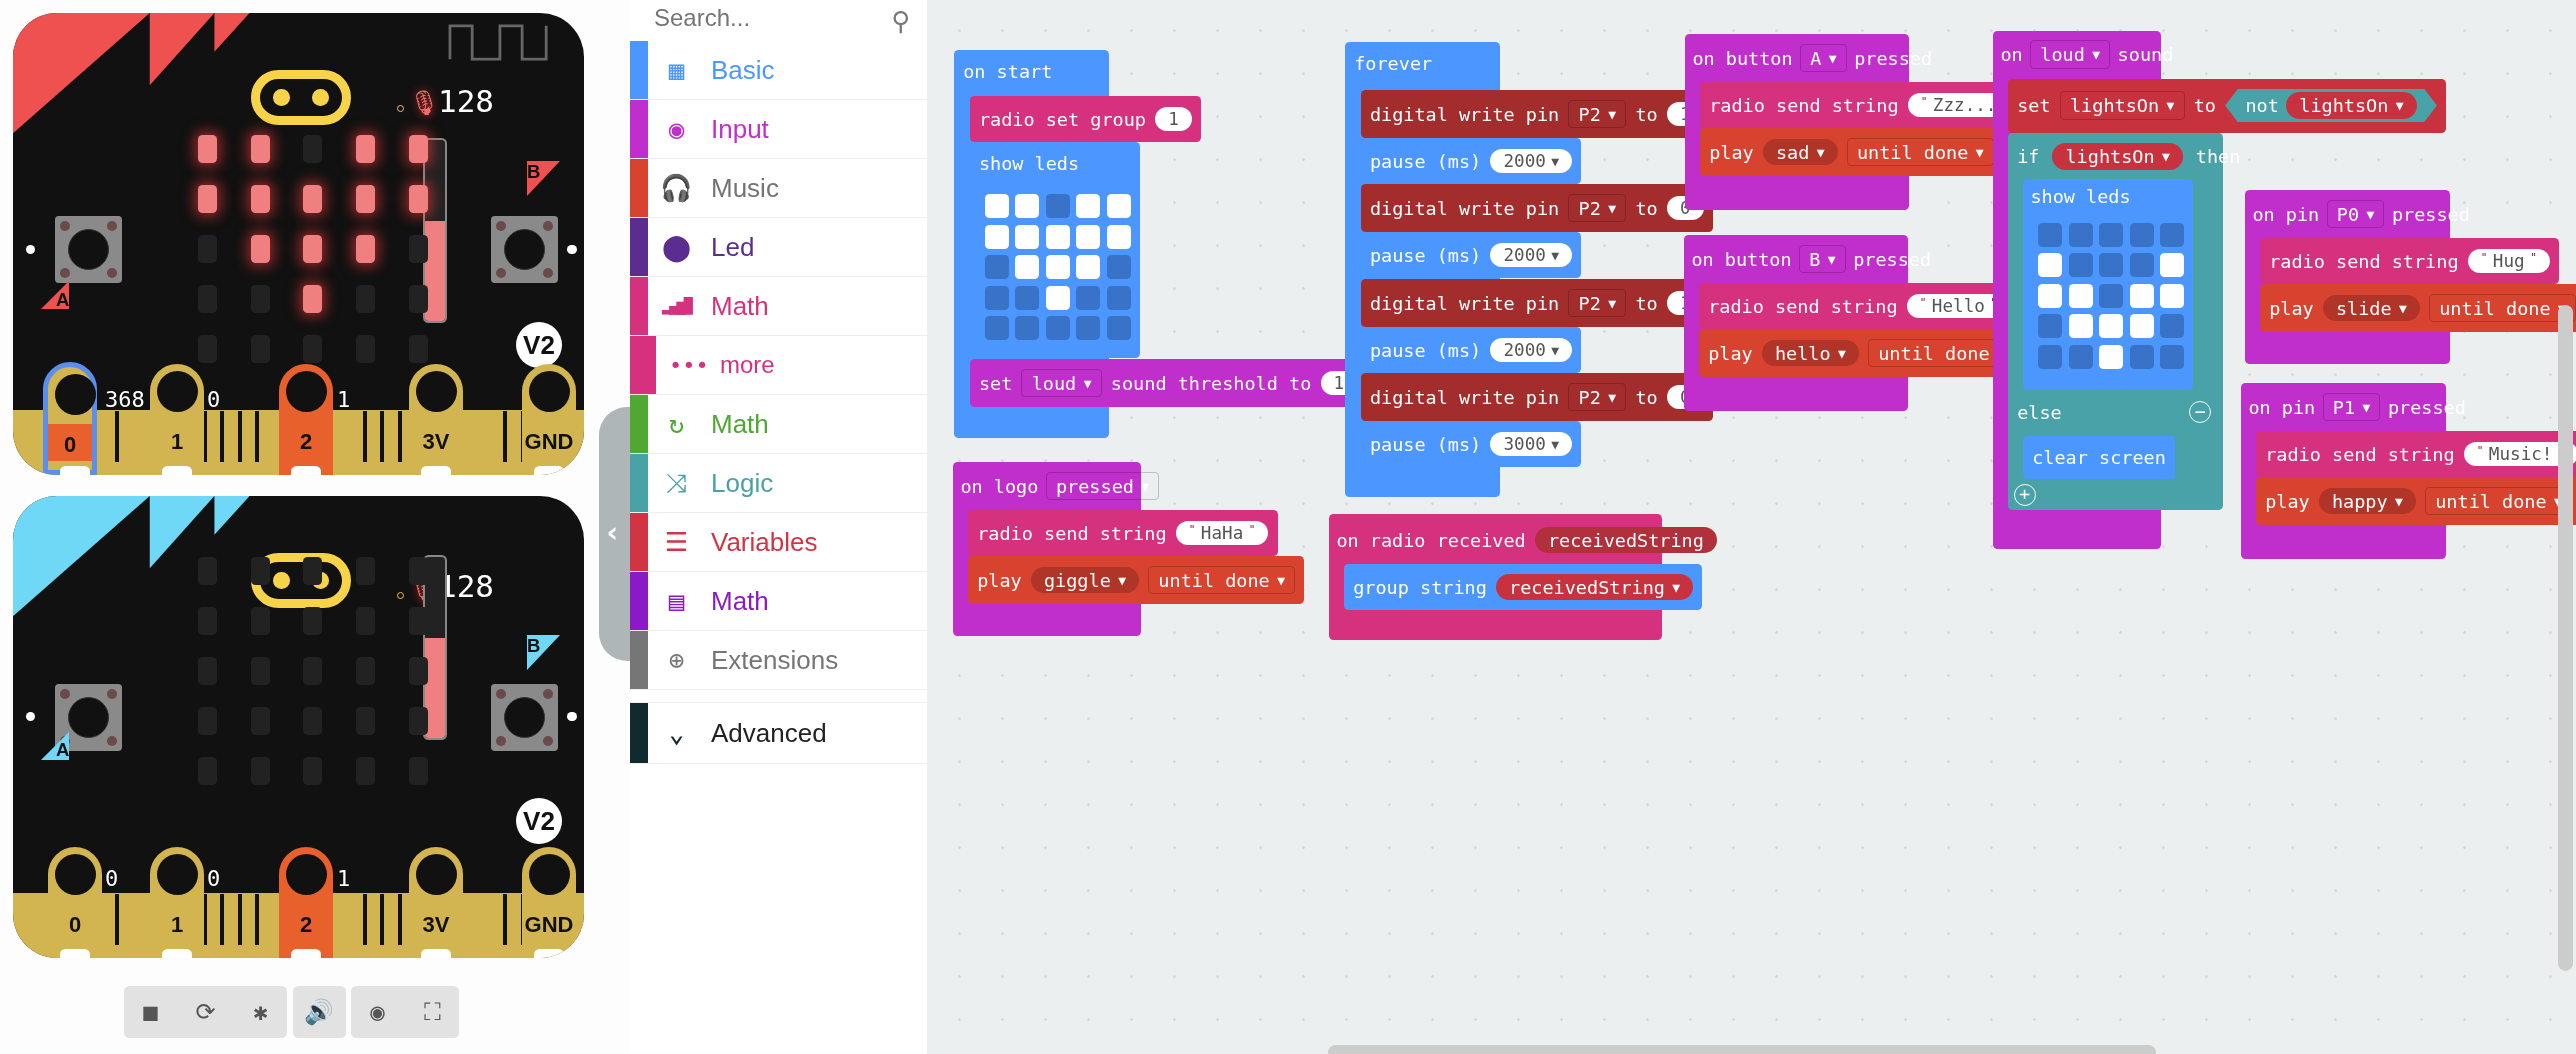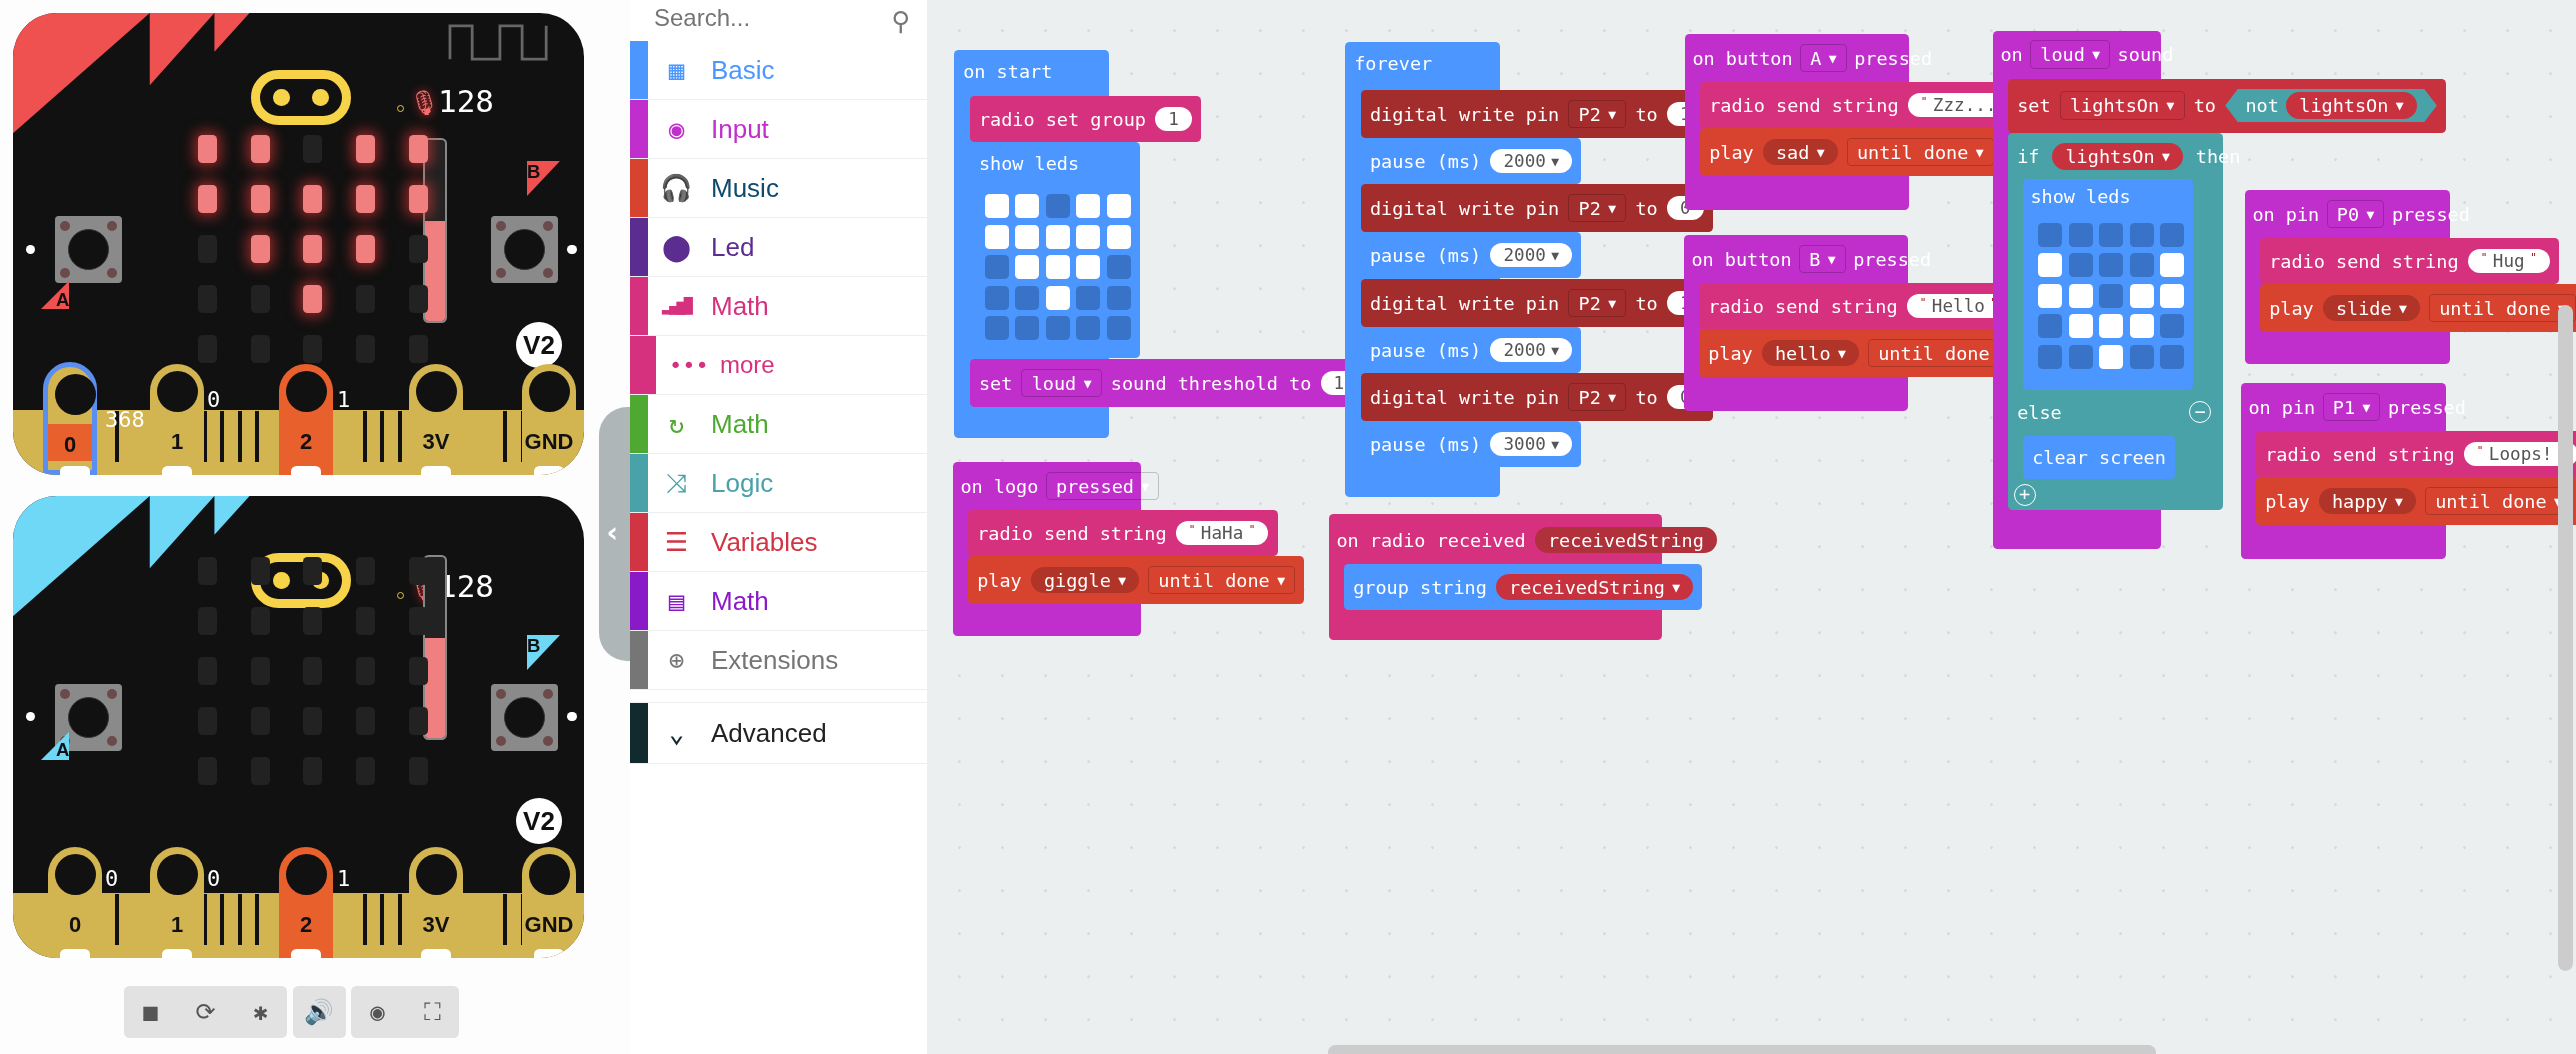--- a/index.html
+++ b/index.html
@@ -145,21 +145,21 @@
         <span class="stripe" style="left:420px"></span>
         <span class="stripe" style="left:490px"></span>
         <span class="stripe" style="left:508px"></span>
         <span class="stripe" style="left:525px"></span>
         <span class="stripe" style="left:543px"></span>
         <div class="pin" style="left:30px;background:#d2b451;border:5.5px solid #5a8ff0;height:113px">
           <span style="position:absolute;left:0;top:57px;width:100%;height:37px;background:#e8612c"></span>
           <span class="hole"></span>
           <span class="pl" style="position:absolute">0</span>
         </div>
-        <span class="pinval" style="left:92px;top:394px">368</span>
+        <span class="pinval" style="left:92px;top:374px">368</span>
         <div class="pin" style="left:137px;background:#d2b451;">
           <span class="hole"></span>
           <span class="pl" style="position:absolute">1</span>
         </div>
         <span class="pinval" style="left:194px;top:374px">0</span>
         <div class="pin" style="left:266px;background:#e8612c;">
           <span class="hole"></span>
           <span class="pl" style="position:absolute">2</span>
         </div>
         <span class="pinval" style="left:324px;top:374px">1</span>
@@ -325,21 +325,21 @@
   <span class="lb" style="color:#4c97ff">Basic</span>
       </div>
       <div class="cat">
         <span class="strip" style="background:#c02fcb"></span>
   <span class="ic" style="color:#c02fcb;">◉</span>
   <span class="lb" style="color:#c02fcb">Input</span>
       </div>
       <div class="cat">
         <span class="strip" style="background:#d8432f"></span>
   <span class="ic" style="color:#d8432f;">🎧</span>
-  <span class="lb" style="color:#0c4a6e">Music</span>
+  <span class="lb" style="color:#737373">Music</span>
       </div>
       <div class="cat">
         <span class="strip" style="background:#5c2d91"></span>
   <span class="ic" style="color:#5c2d91;">⬤</span>
   <span class="lb" style="color:#5c2d91">Led</span>
       </div>
       <div class="cat">
         <span class="strip" style="background:#d6317f"></span>
   <span class="ic" style="color:#d6317f;font-size:15px;letter-spacing:-1.8px">▂▄▆█</span>
   <span class="lb" style="color:#d6317f">Math</span>
@@ -722,21 +722,21 @@
         <span class="dd">
           <span>P1</span>
           <span class="drop">▼</span>
         </span>
         <span>pressed</span>
       </div>
       <div class="row" style="left: 15px; top: 48px; background: rgb(214, 49, 127); height: 46px;">
         <span>radio send string</span>
         <span class="pill">
           <span style="color:#a31515;font-size:11px;align-self:flex-start">"</span>
-          <span>Loops!</span>
+          <span>Music!</span>
           <span style="color:#a31515;font-size:11px;align-self:flex-start">"</span>
         </span>
       </div>
       <div class="row" style="left: 15px; top: 94px; background: rgb(216, 67, 47); height: 48px;">
         <span>play</span>
         <span class="rpill" style="background:#b13428">
           <span>happy</span>
           <span class="drop">▼</span>
         </span>
         <span class="dd">

